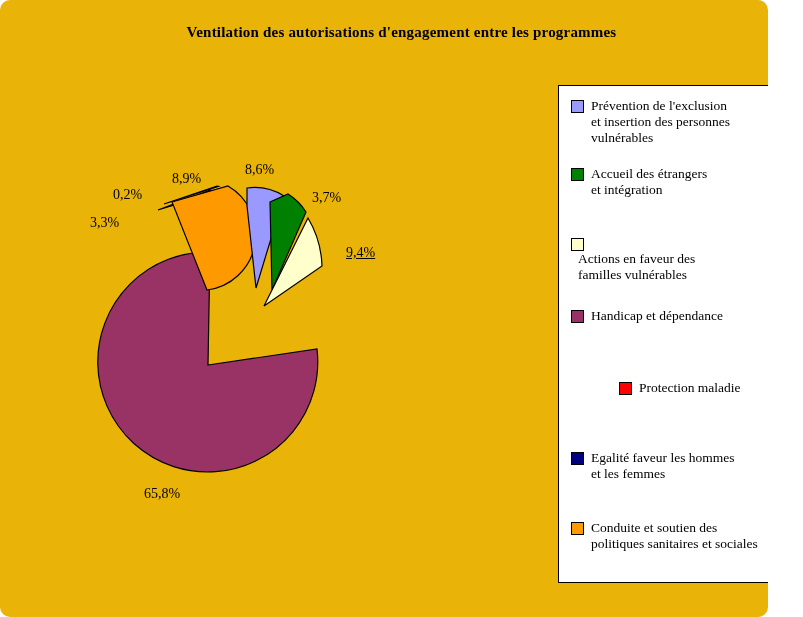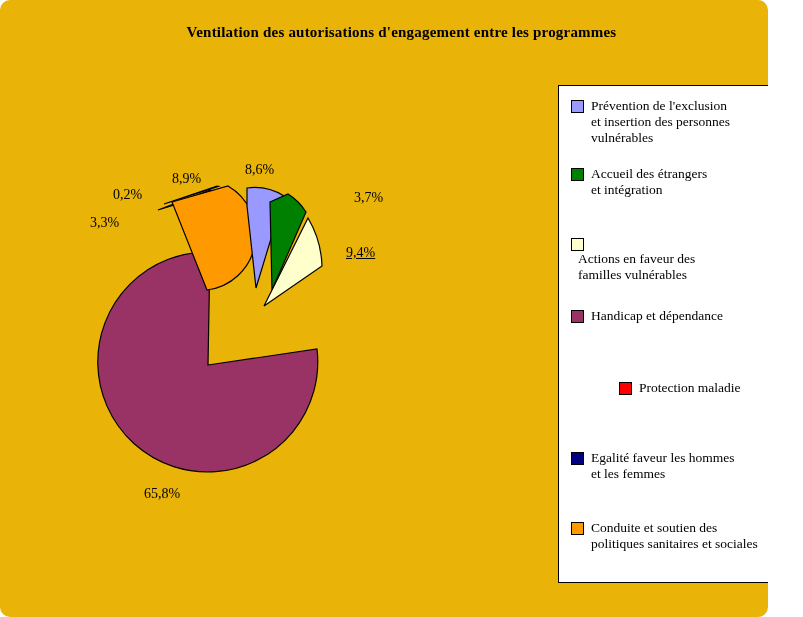--- a/index.html
+++ b/index.html
@@ -118,21 +118,21 @@
 
       <g>
         <path d="M 200 150 L 244 62 A 100 100 0 0 1 258 110 L 200 150 Z" transform="translate(4,6)" fill="#ffffcc" stroke="#000000" stroke-width="1.2"></path>
       </g>
     </svg>
 
     <div class="slice-label" style="left:112px; top:13px;margin-top:8px;">8,9%</div>
     <div class="slice-label" style="left:53px; top:37px;">0,2%</div>
     <div class="slice-label" style="left:30px; top:65px;font-family:Liberation Serif, serif;">3,3%</div>
     <div class="slice-label" style="left:185px; top:12px;">8,6%</div>
-    <div class="slice-label" style="left:252px; top:40px;margin-left:42px;">3,7%</div>
+    <div class="slice-label" style="left:252px; top:40px;">3,7%</div>
     <div class="slice-label" style="left:286px; top:95px;text-decoration:underline;">9,4%</div>
     <div class="slice-label" style="left:84px; top:336px;">65,8%</div>
   </div>
 
   <div id="legend">
 
     <div class="legend-item" style="top:12px;">
       <span class="legend-swatch" style="background:#9999ff;"></span>
       <span class="legend-label">
         <span>Prévention de l'exclusion</span><br>

